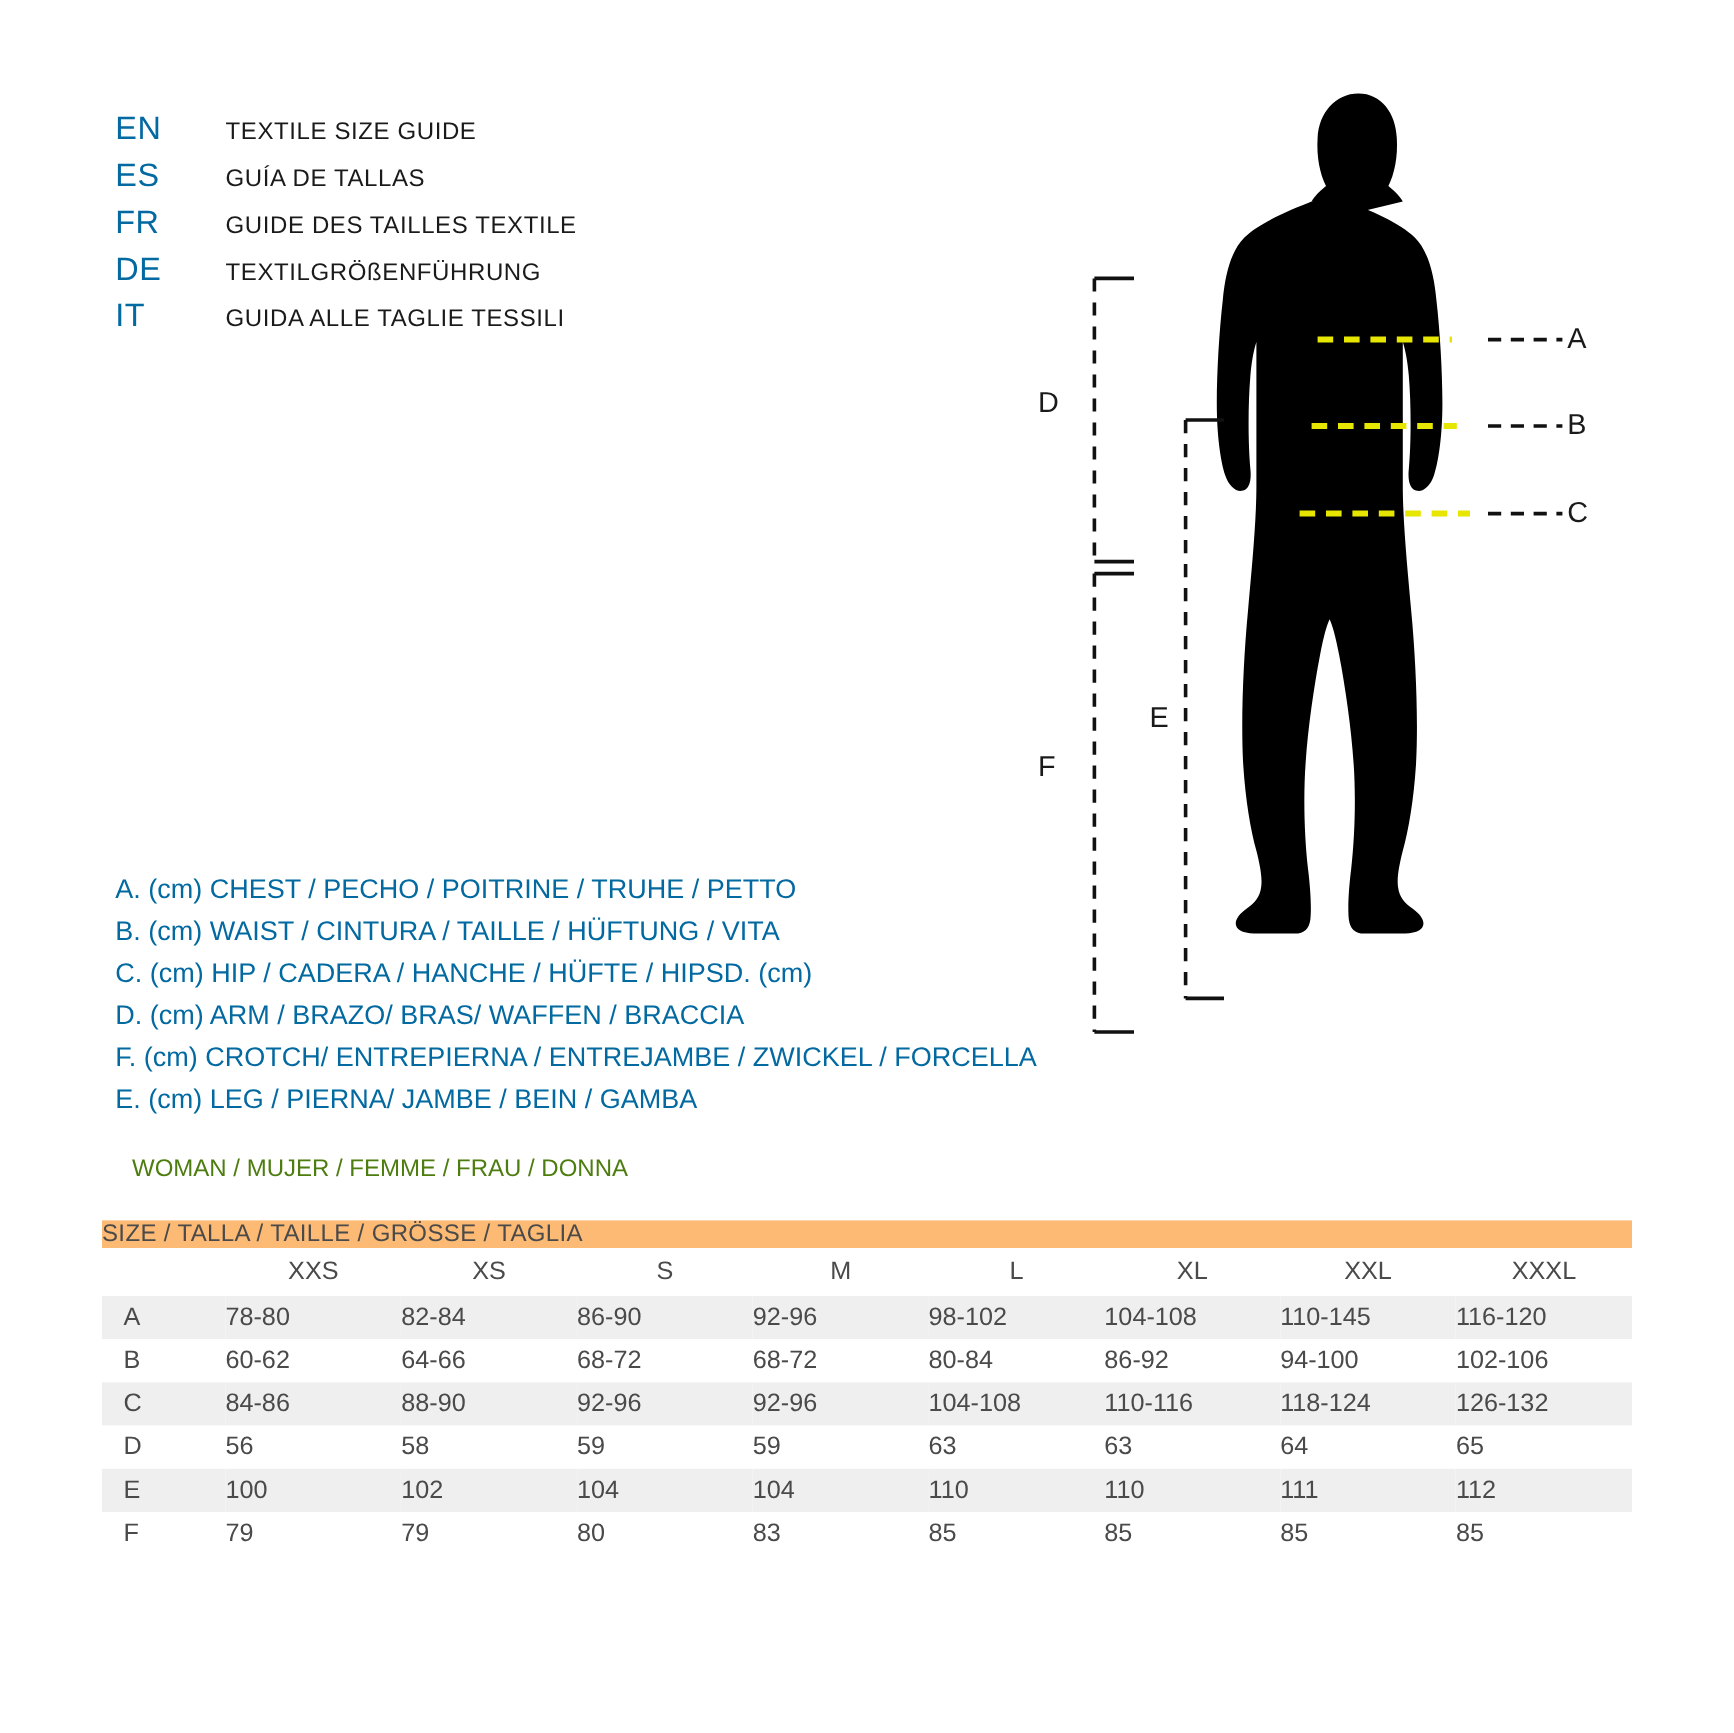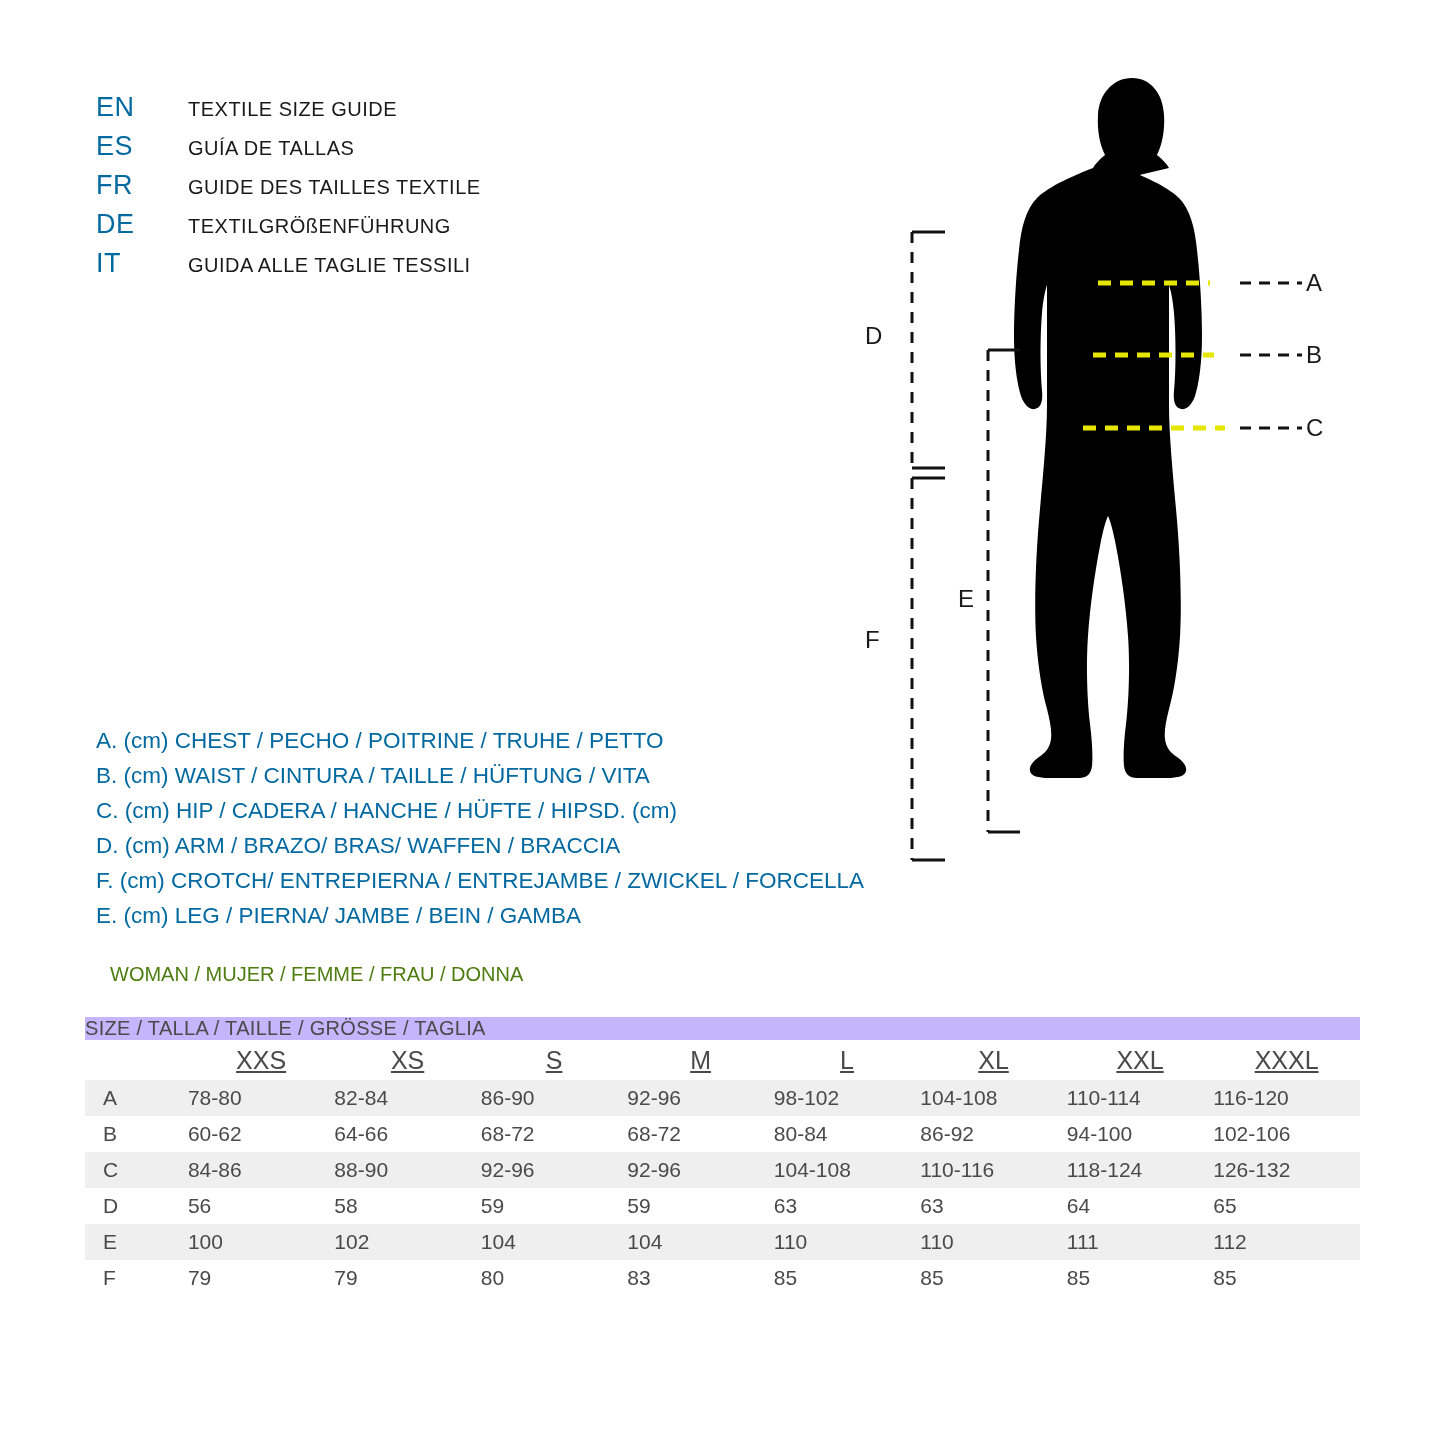--- a/index.html
+++ b/index.html
@@ -71,34 +71,33 @@
     width: 1275px;
     border-collapse: collapse;
     table-layout: fixed;
   }
   .size-table th, .size-table td {
     padding: 0;
     margin: 0;
     font-weight: normal;
   }
   .table-caption-cell {
-    background: #c4b5fd;
+    background: #fdba74;
     color: #4a4a4a;
     font-size: 20px;
     text-align: left;
     padding: 7px 0 7px 13px;
     letter-spacing: 0.3px;
   }
   .head-row td {
     height: 40px;
-    font-size: 25px;
+    font-size: 21px;
     color: #4a4a4a;
     text-align: center;
     background: #ffffff;
-    text-decoration: underline;
   }
   .head-row td.rowlabel { }
   .body-row td {
     height: 36px;
     font-size: 21px;
     color: #4a4a4a;
     text-align: left;
   }
   .body-row.shade td {
     background: #efefef;
@@ -283,21 +282,21 @@
     </tr>
 
     <tr class="body-row shade">
       <td class="rowlabel">A</td>
       <td>78-80</td>
       <td>82-84</td>
       <td>86-90</td>
       <td>92-96</td>
       <td>98-102</td>
       <td>104-108</td>
-      <td>110-114</td>
+      <td>110-145</td>
       <td>116-120</td>
     </tr>
 
     <tr class="body-row plain">
       <td class="rowlabel">B</td>
       <td>60-62</td>
       <td>64-66</td>
       <td>68-72</td>
       <td>68-72</td>
       <td>80-84</td>

